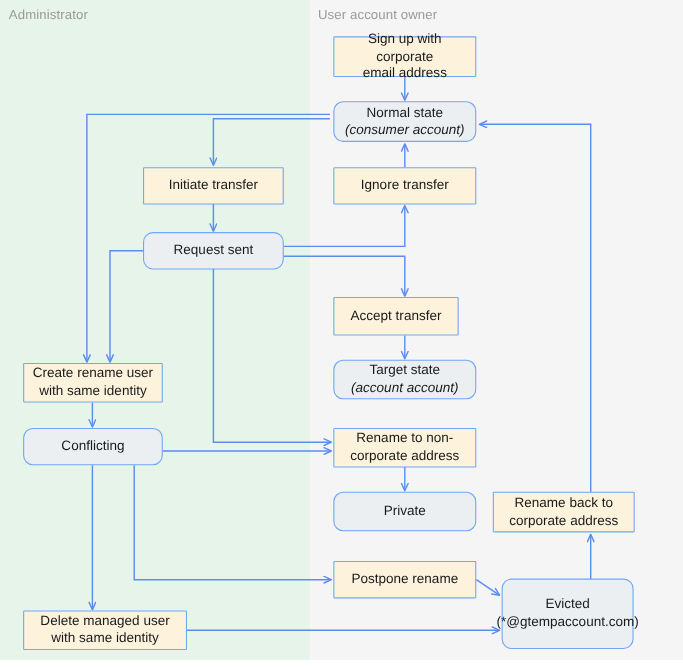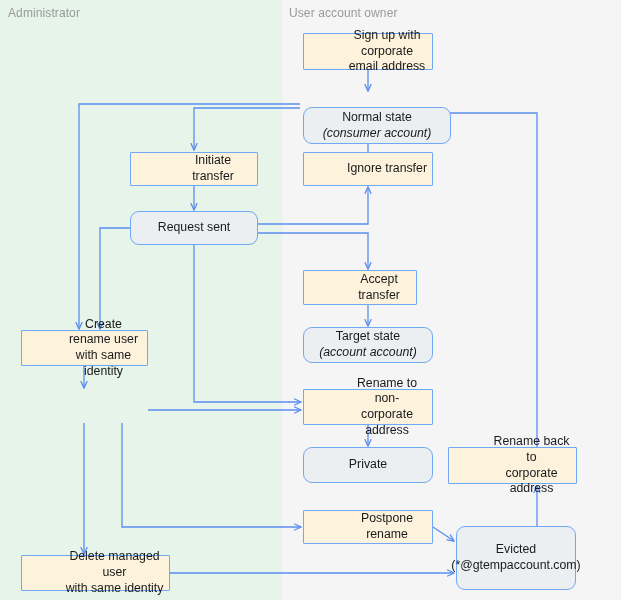--- a/index.html
+++ b/index.html
@@ -7,21 +7,21 @@
   #canvas{position:relative;width:621px;height:606px;overflow:hidden;background:#fff;}
   .lane{position:absolute;top:0;}
   .lane-admin{left:0;width:282px;height:600px;background:#e6f4e9;}
   .lane-user{left:282px;width:339px;height:600px;background:#f5f5f5;}
   .lane-label{position:absolute;font-size:12px;color:#9a9a9a;letter-spacing:.1px;white-space:nowrap;}
   #lbl-admin{left:8px;top:6px;}
   #lbl-user{left:289px;top:6px;}
   svg#edges{position:absolute;left:0;top:0;width:621px;height:606px;overflow:visible;}
   .node{position:absolute;box-sizing:border-box;display:flex;align-items:center;justify-content:center;
         text-align:center;font-size:12.3px;color:#1a1a1a;line-height:1.28;padding:2px 4px;}
-  .node.action{background:#fdf3dd;border:1.3px solid #6fa8f5;border-radius:1px;padding-left:42px;}
+  .node.action{background:#fdf3dd;border:1.3px solid #6fa8f5;border-radius:1px;}
   .node.state{background:#eceff1;border:1.3px solid #6fa8f5;border-radius:9px;}
   .node .sub{display:block;font-style:italic;}
   .node .ln{display:block;}
 </style>
 </head>
 <body>
 
 <div id="canvas">
 
   <div class="lane lane-admin"></div>
@@ -78,21 +78,21 @@
     </g>
   </svg>
 
   <div class="node action" style="left:303px;top:33px;width:130px;height:37px;">
     <span>
       <span class="ln">Sign up with corporate</span>
       <span class="ln">email address</span>
     </span>
   </div>
 
-  <div class="node state" style="left:303px;top:92px;width:148px;height:37px;margin-top:15px;">
+  <div class="node state" style="left:303px;top:92px;width:130px;height:37px;">
     <span>
       <span class="ln">Normal state</span>
       <span class="sub">(consumer account)</span>
     </span>
   </div>
 
   <div class="node action" style="left:130px;top:152px;width:128px;height:34px;">
     <span class="ln">Initiate transfer</span>
   </div>
 
@@ -115,20 +115,23 @@
     </span>
   </div>
 
   <div class="node action" style="left:21px;top:330px;width:127px;height:36px;">
     <span>
       <span class="ln">Create rename user</span>
       <span class="ln">with same identity</span>
     </span>
   </div>
 
+  <div class="node state" style="left:21px;top:389px;width:127px;height:34px;">
+    <span class="ln">Conflicting</span>
+  </div>
 
   <div class="node action" style="left:303px;top:389px;width:130px;height:36px;">
     <span>
       <span class="ln">Rename to non-</span>
       <span class="ln">corporate address</span>
     </span>
   </div>
 
   <div class="node state" style="left:303px;top:447px;width:130px;height:36px;">
     <span class="ln">Private</span>

